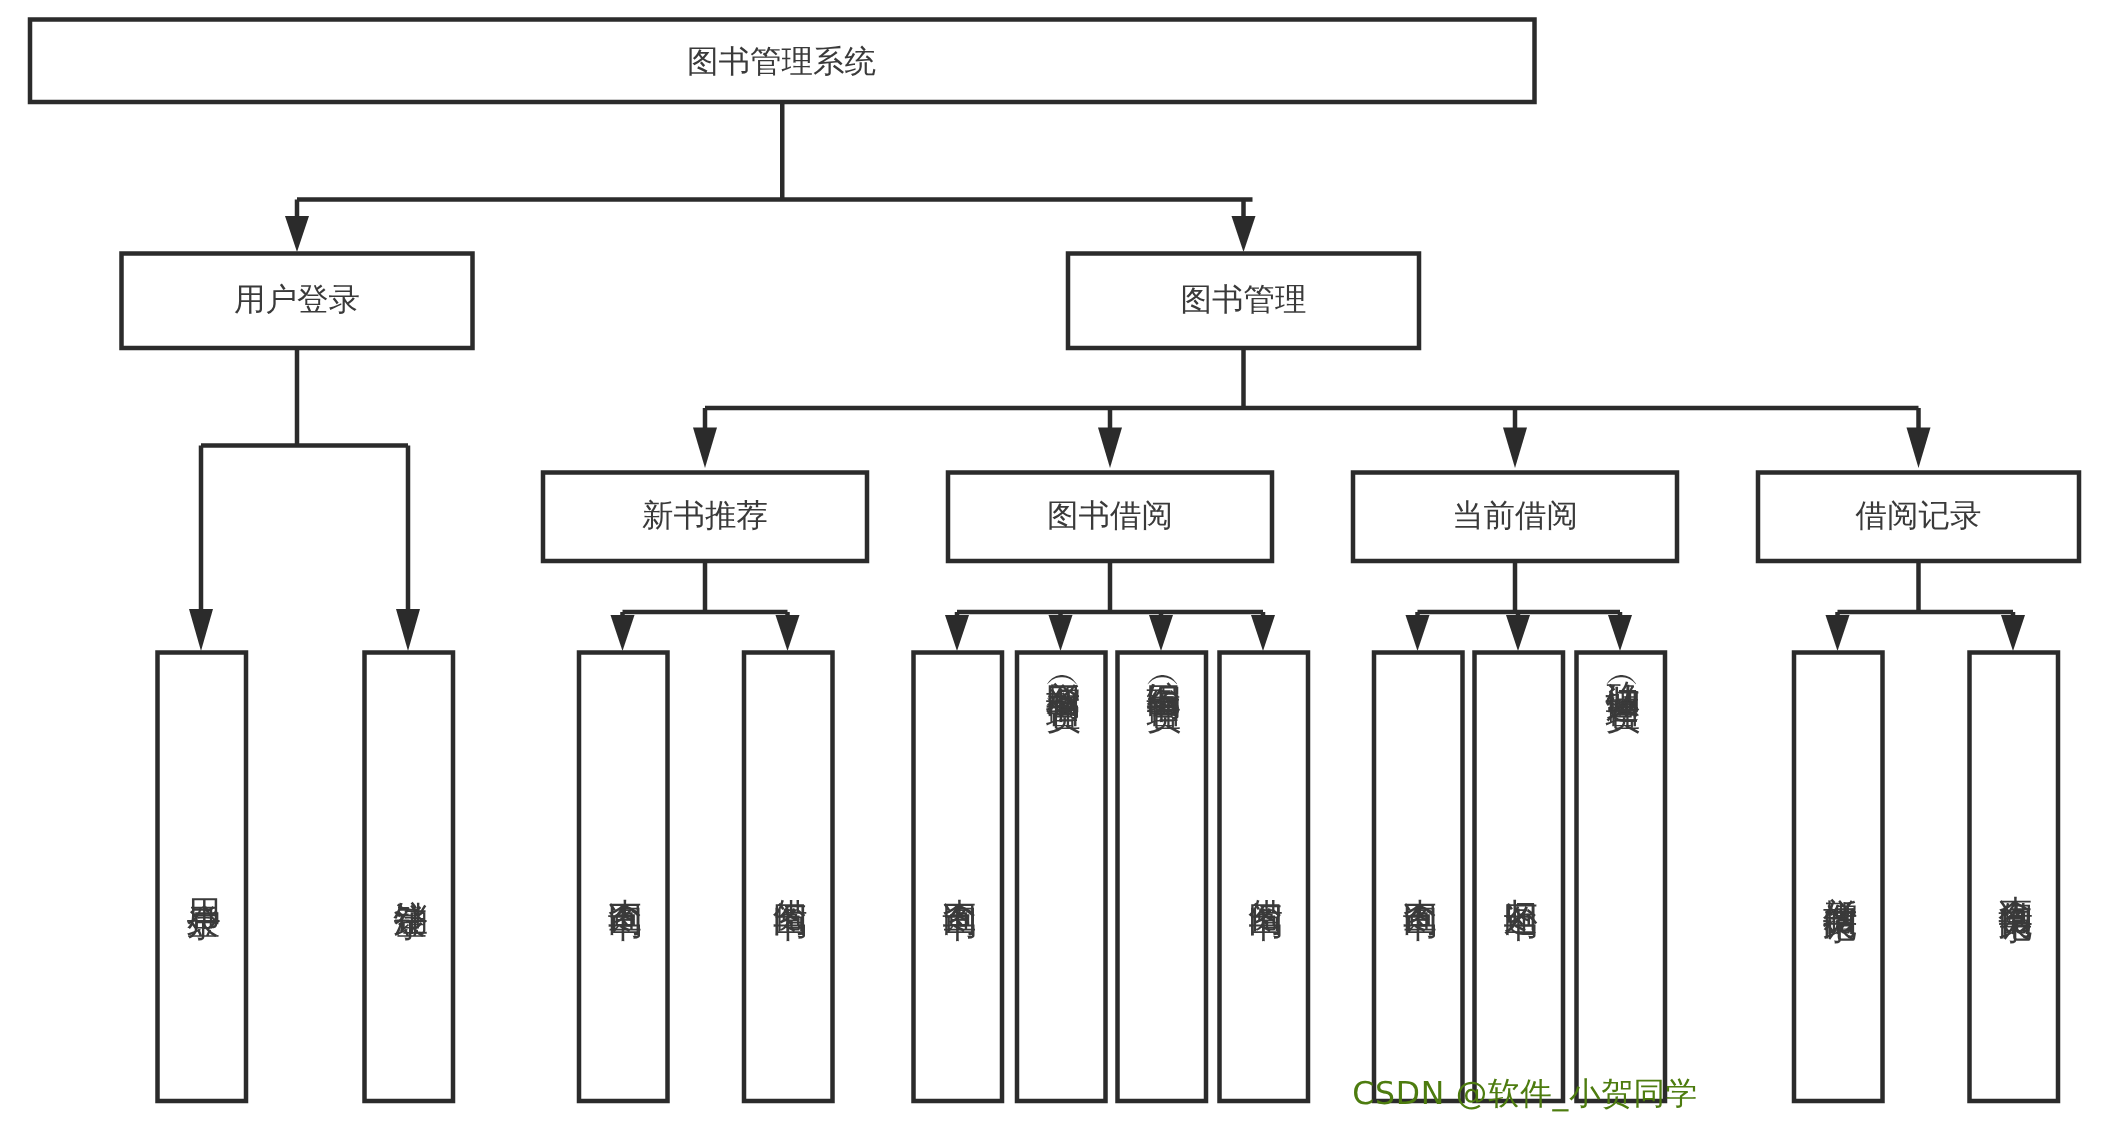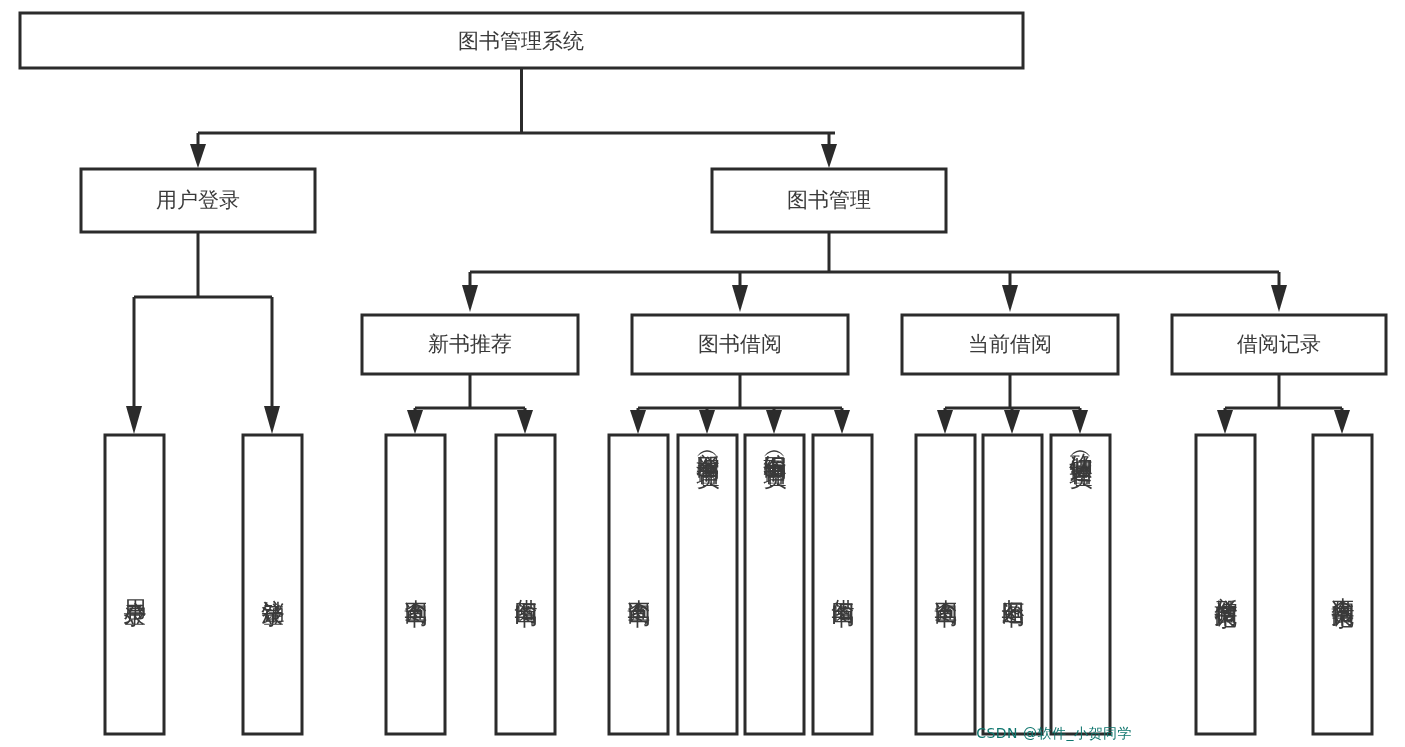--- a/index.html
+++ b/index.html
@@ -66,22 +66,22 @@
     letter-spacing: 2px;
     color: #3a3a3a;
     white-space: nowrap;
     text-align: center;
   }
   .watermark {
     position: absolute;
     right: 8px;
     bottom: 4px;
     font-family: "DejaVu Sans", "Liberation Sans", sans-serif;
-    font-size: 14px;
-    color: #0f766e;
+    font-size: 21px;
+    color: #4d7c0f;
     letter-spacing: 0.5px;
     white-space: nowrap;
   }
 </style>
 </head>
 <body>
 
 <div id="diagram-root">
 
   <svg class="diagram-canvas" viewBox="0 0 1405 747" xmlns="http://www.w3.org/2000/svg">

